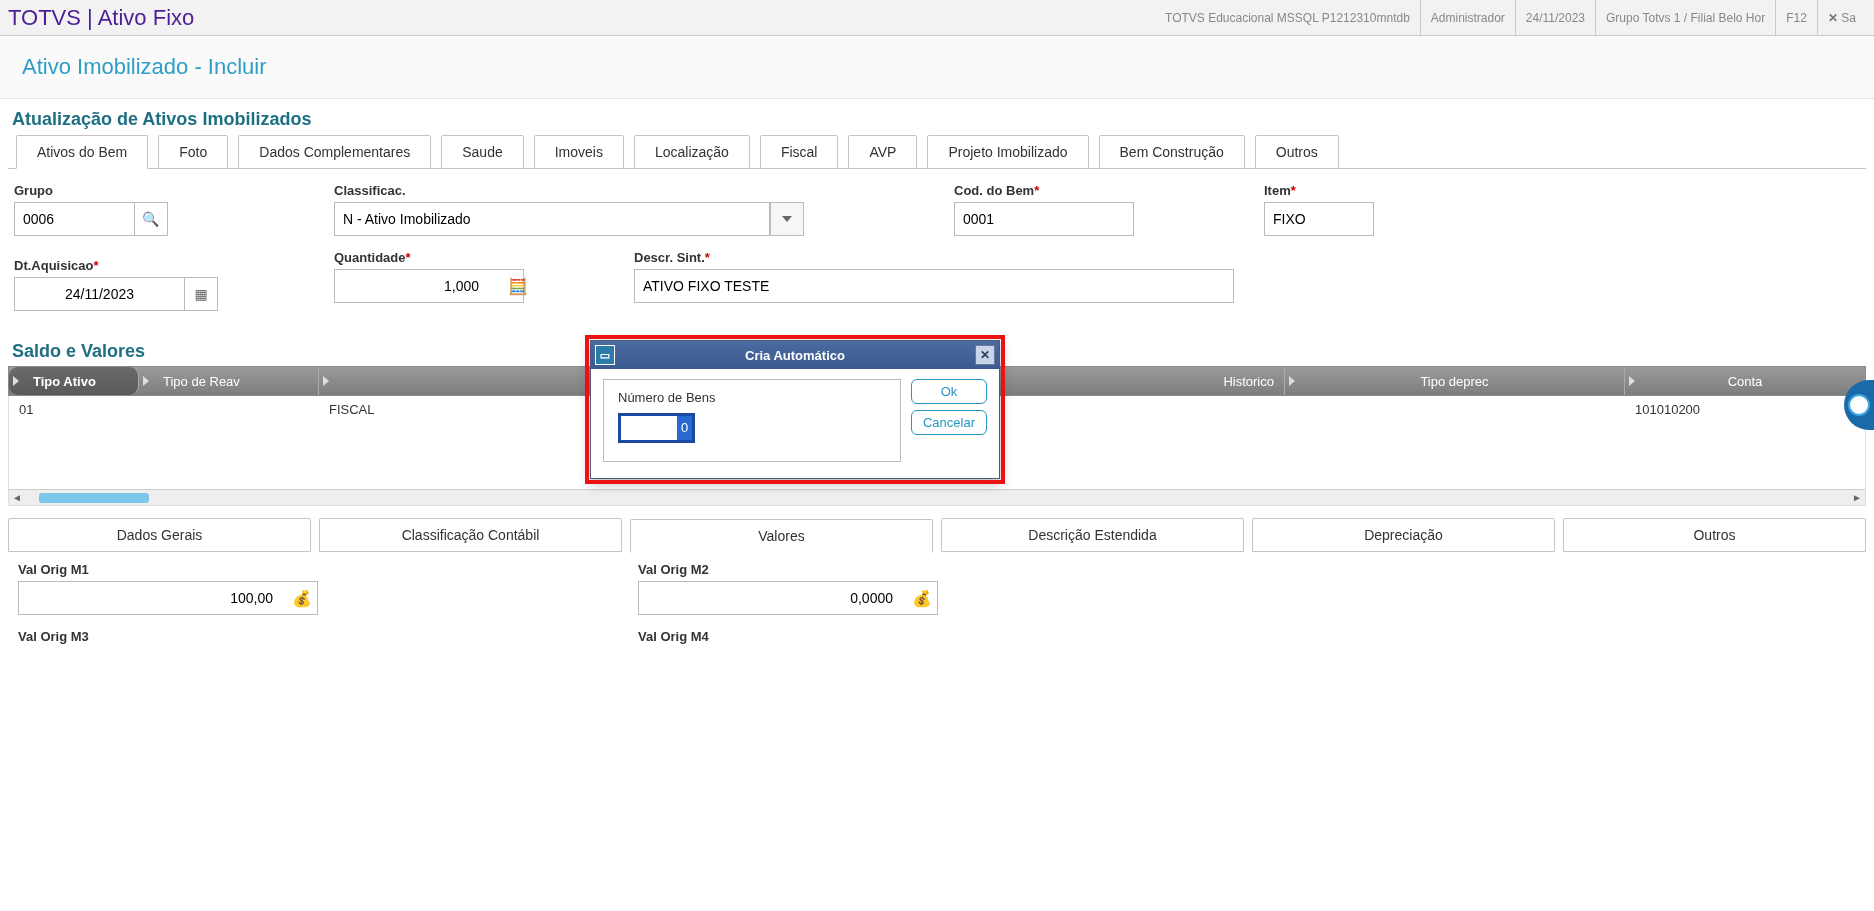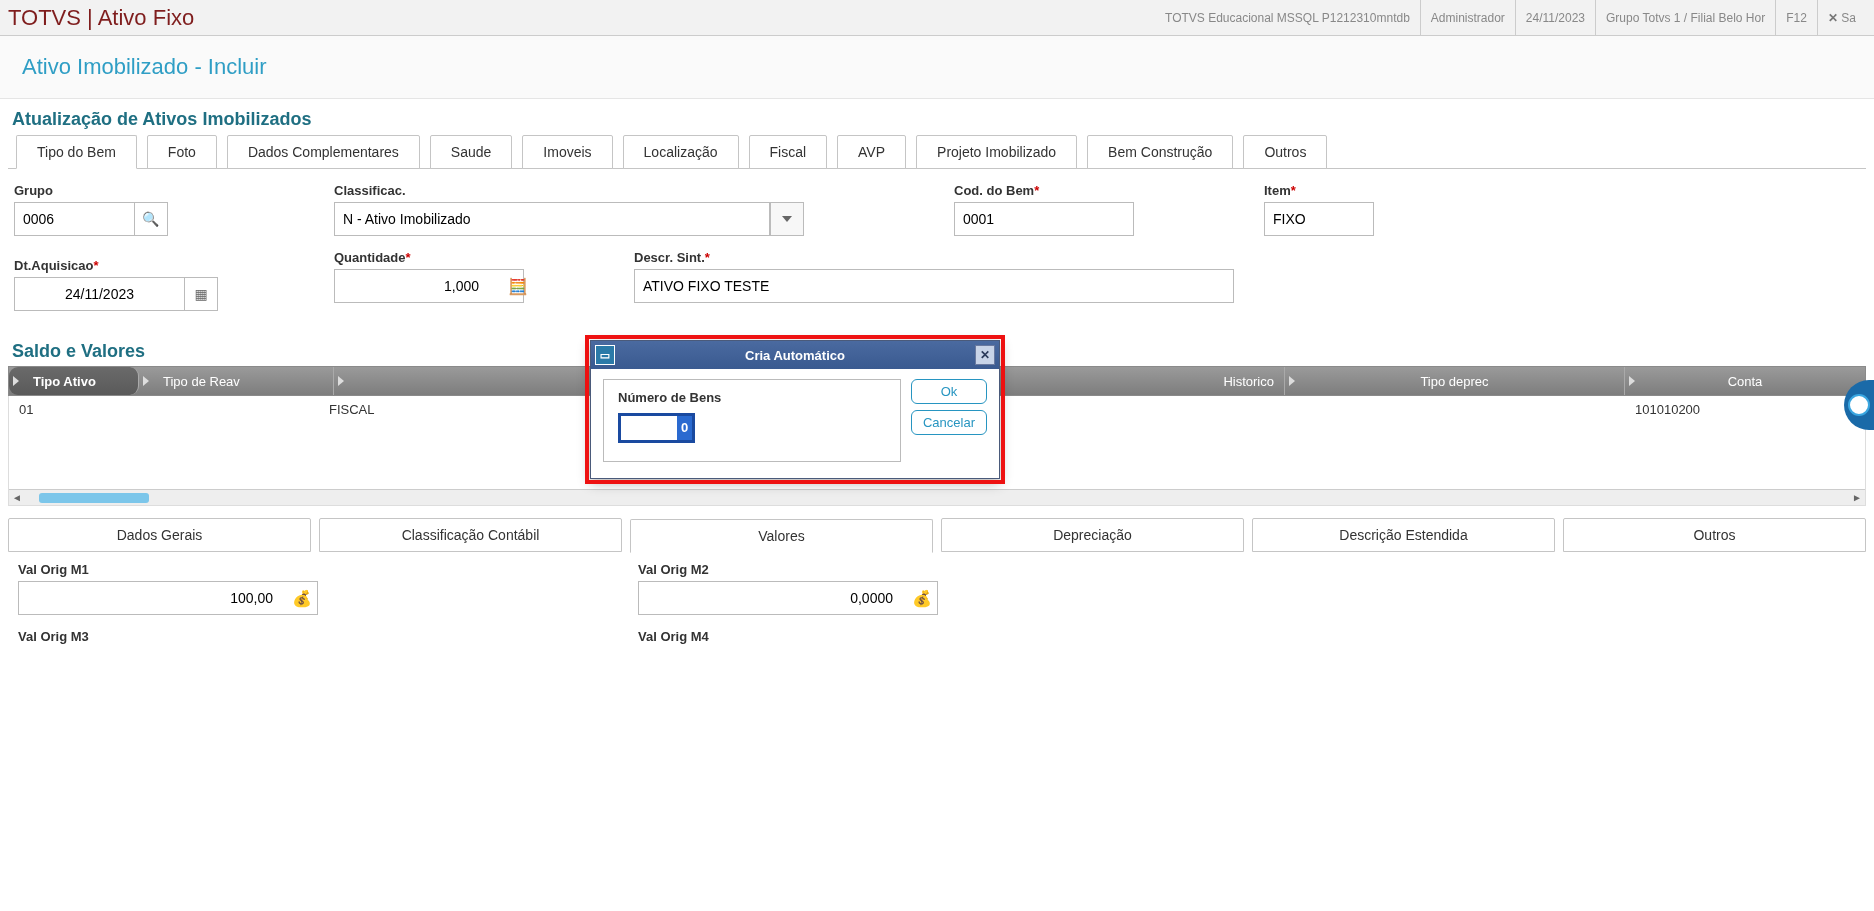--- a/index.html
+++ b/index.html
@@ -1,21 +1,21 @@
 <!DOCTYPE html>
 <html><head>
 <meta charset="utf-8">
 <style>
   * { box-sizing: border-box; font-family: Arial, Helvetica, sans-serif; }
   body { margin: 0; background: #fff; color: #333; font-size: 13px; overflow: hidden; }
   .topbar {
     display: flex; align-items: center; justify-content: space-between;
     background: #f2f2f2; border-bottom: 1px solid #ccc; height: 36px; padding: 0 8px;
   }
-  .topbar-title { color: #7f1d1d; font-size: 22px; }
+  .topbar-title { color: #4c1d95; font-size: 22px; }
   .topbar-right { display: flex; align-items: center; gap: 0; color: #888; font-size: 12px; }
   .topbar-right > div { padding: 0 10px; border-left: 1px solid #ccc; height: 36px; display:flex; align-items:center;}
   .topbar-right > div:first-child { border-left: none; }
   .close-x { font-weight: bold; color:#777; }
 
   .actionbar {
     display: flex; align-items: center; justify-content: space-between;
     background: #fafafa; padding: 18px 22px; border-bottom: 1px solid #e5e5e5;
   }
   .page-sub { color: #2f9ec5; font-size: 22px; }
@@ -97,21 +97,21 @@
   }
   .modal-title-icon {
     position:absolute; left:4px; top:4px; width:20px; height:20px; background:#2b7aa8; border:1px solid #fff;
     display:flex; align-items:center; justify-content:center; color:#fff; font-size:11px;
   }
   .modal-close {
     position:absolute; right:4px; top:4px; width:20px; height:20px; border:1px solid #6a7aa0; background:#c8d4e8;
     display:flex; align-items:center; justify-content:center; color:#2a3a5a; font-weight:bold; cursor:pointer; font-size:12px;
   }
   .modal-body { display:flex; padding:10px 12px 16px; gap:10px; align-items:flex-start;}
-  .modal-left { flex:1; border:1px solid #bbb; padding:10px 14px 18px;font-weight:bold; }
+  .modal-left { flex:1; border:1px solid #bbb; padding:10px 14px 18px; }
   .modal-left-label { margin-bottom:8px; font-size:13px; }
   .modal-input-wrap { display:inline-block; border:3px solid #1a4aa0; padding:0; }
   .modal-input-sel { background:#2a6ad0; color:#fff; padding:0 4px; display:inline-block; line-height:24px; }
   .modal-right { display:flex; flex-direction:column; gap:6px; width:76px;}
   .modal-btn { border:1px solid #2795c1; background:#fff; color:#2795c1; padding:4px 0; text-align:center; cursor:pointer; border-radius:6px; font-size:13px;}
 
   .side-bubble {
     position:absolute; right:0; top:380px; width:30px; height:50px; background:#1a6aa8;
     border-radius: 25px 0 0 25px; display:flex; align-items:center; justify-content:center;
   }
@@ -133,21 +133,21 @@
 </div>
 
 <div class="actionbar">
   <div class="page-sub">Ativo Imobilizado - Incluir</div>
 </div>
 
 <div class="section-title">Atualização de Ativos Imobilizados</div>
 
 <div class="tabstrip-wrap">
   <div class="tabstrip">
-    <div class="tab active">Tipo do Bem</div>
+    <div class="tab active">Ativos do Bem</div>
     <div class="tab">Foto</div>
     <div class="tab">Dados Complementares</div>
     <div class="tab">Saude</div>
     <div class="tab">Imoveis</div>
     <div class="tab">Localização</div>
     <div class="tab">Fiscal</div>
     <div class="tab">AVP</div>
     <div class="tab">Projeto Imobilizado</div>
     <div class="tab">Bem Construção</div>
     <div class="tab">Outros</div>
@@ -208,21 +208,21 @@
   </div>
 </div>
 
 <div class="section-title">Saldo e Valores</div>
 
 <div class="grid-header">
   <div class="gh-cell active" style="width:130px;">
       <span class="gh-tri"></span>
       <span style="margin-left:14px;">Tipo Ativo</span>
     </div>
-  <div class="gh-cell" style="width:195px;">
+  <div class="gh-cell" style="width:180px;">
       <span class="gh-tri"></span>
       <span style="margin-left:14px;">Tipo de Reav</span>
     </div>
   <div class="gh-cell" style="flex:1; justify-content:flex-end;">
       <span class="gh-tri"></span>
       <span style="margin-left:auto;">Historico</span>
     </div>
   <div class="gh-cell" style="width:340px; justify-content:center;">
       <span class="gh-tri"></span>
       <span>Tipo deprec</span>
@@ -244,22 +244,22 @@
     <div class="grid-arrow">◄</div>
     <div class="grid-thumb"></div>
     <div class="grid-arrow" style="margin-left:auto;">►</div>
   </div>
 </div>
 
 <div class="subtabs">
   <div class="subtab">Dados Gerais</div>
   <div class="subtab">Classificação Contábil</div>
   <div class="subtab active">Valores</div>
+  <div class="subtab">Descrição Estendida</div>
   <div class="subtab">Depreciação</div>
-  <div class="subtab">Descrição Estendida</div>
   <div class="subtab">Outros</div>
 </div>
 
 <div class="values-area">
   <div class="val-row">
     <div class="field" style="width:300px;">
       <label>Val Orig M1</label>
       <div class="money-input">
         <input class="input" style="width: 300px;" value="100,00">
         <span class="money-icon">💰</span>

